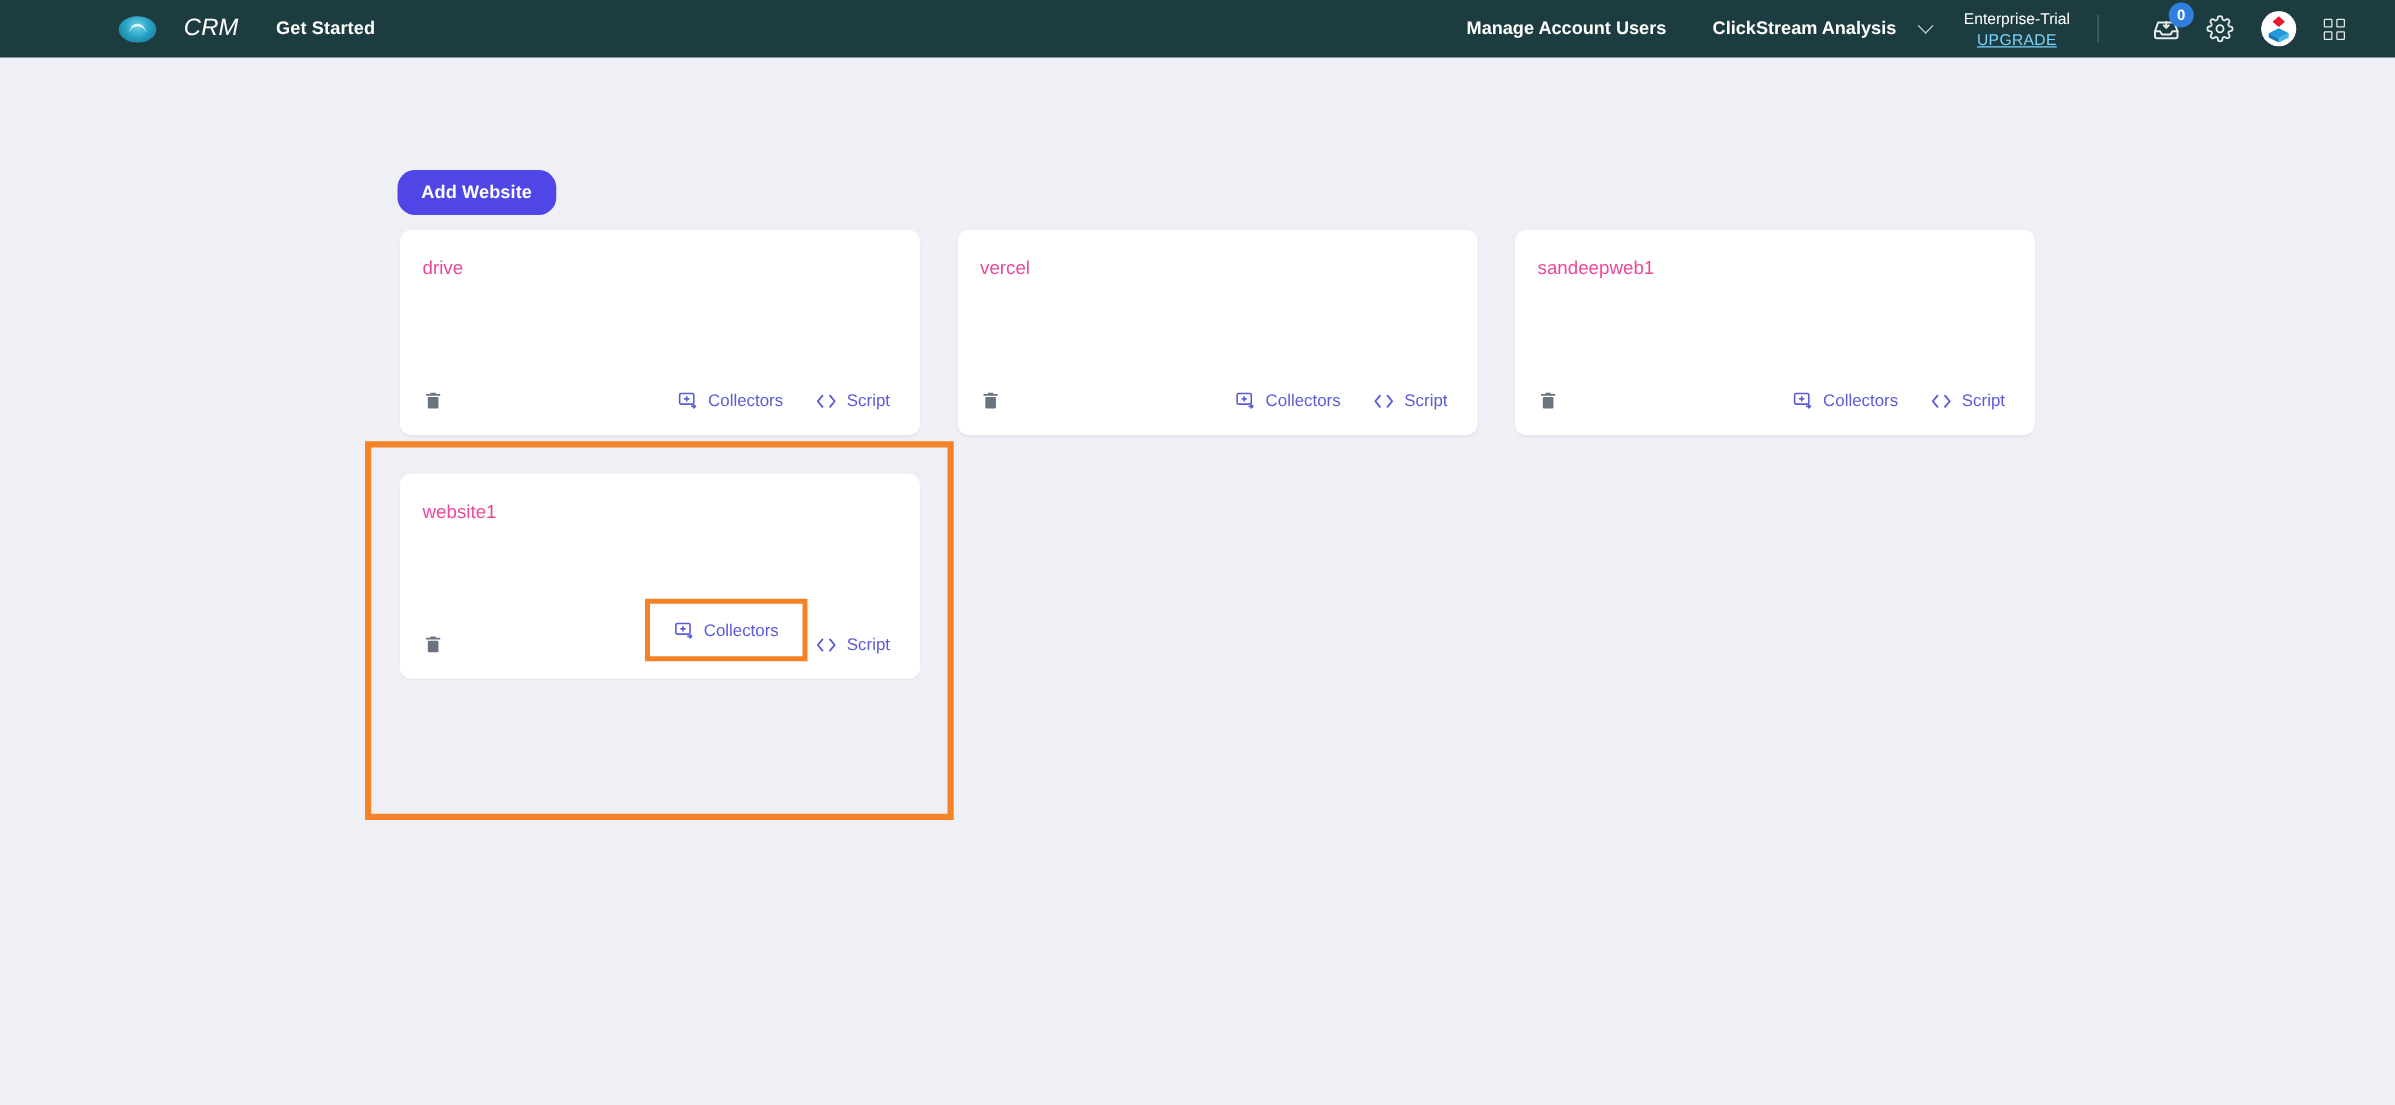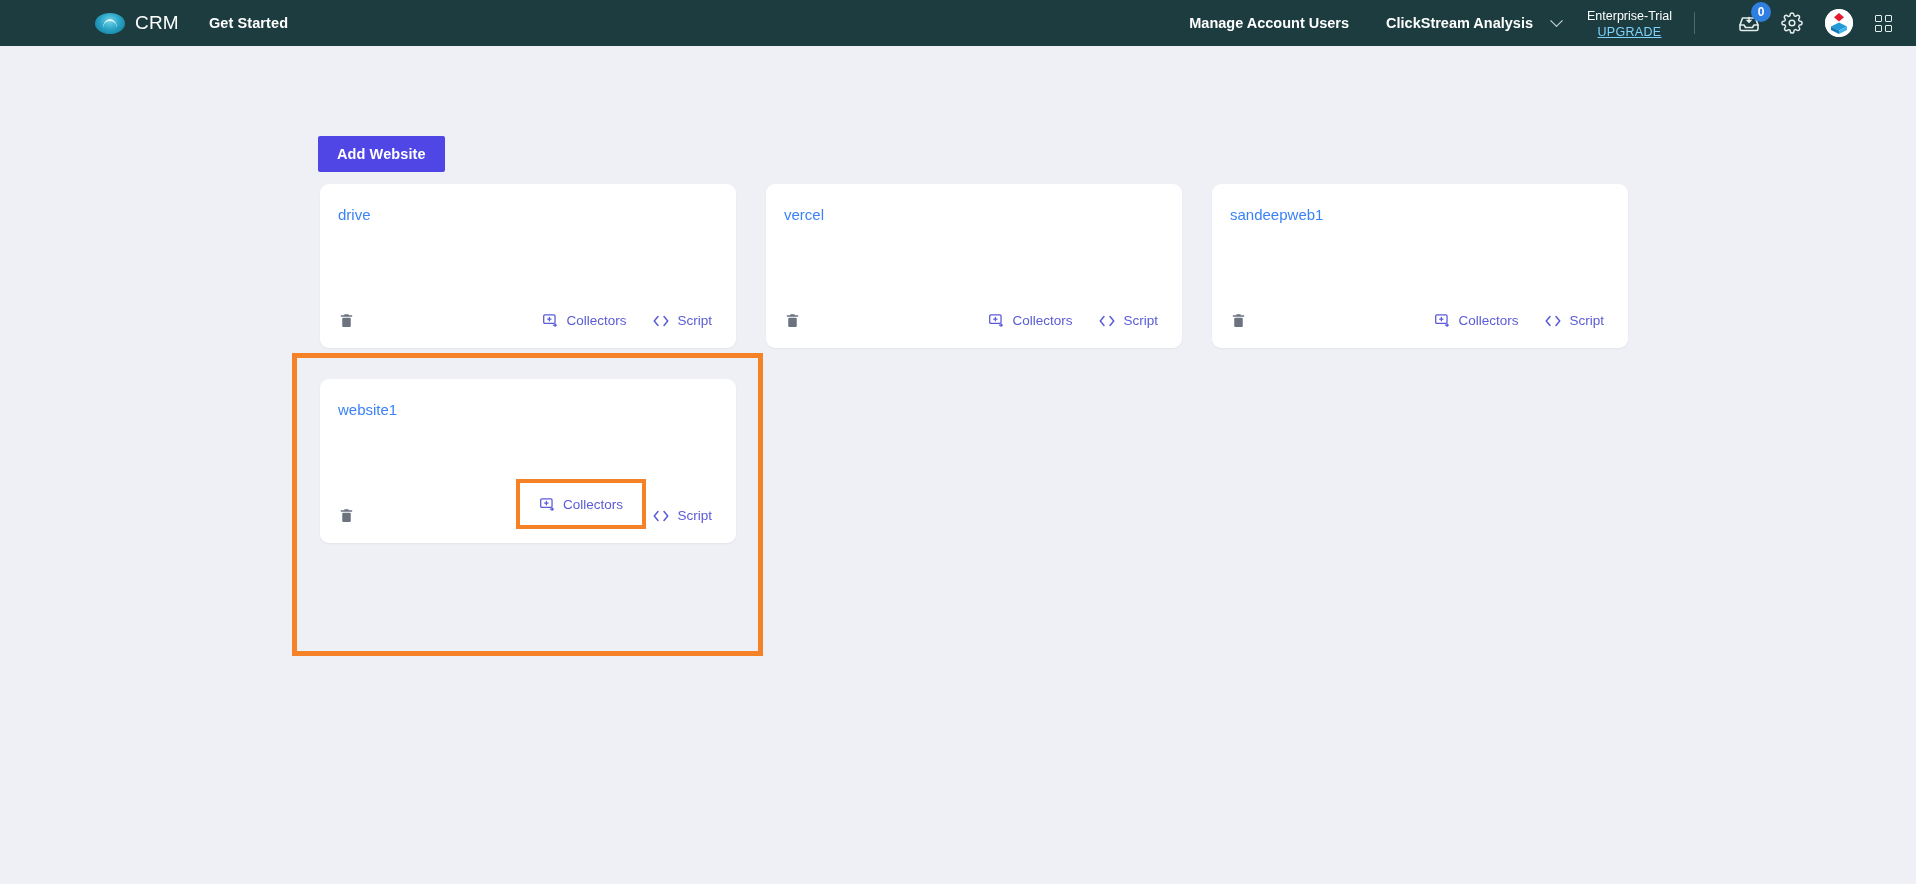--- a/index.html
+++ b/index.html
@@ -16,22 +16,23 @@
     height: 46px;
     background: #1d3c3f;
     display: flex;
     align-items: center;
     position: relative;
     color: #ffffff;
   }
   .brand {
     display: flex;
     align-items: center;
-    gap: 10px;
+    gap: 22px;
     margin-left: 95px;
+    font-style: italic;
   }
   .brand-logo {
     width: 30px; height: 21px;
     border-radius: 50%;
     background: radial-gradient(ellipse at 50% 38%, #6fd4e8 0%, #27a2c4 48%, #12708f 100%);
     display: flex; align-items: center; justify-content: center;
     position: relative; flex: 0 0 auto;
   }
   .brand-logo::after {
     content: "";
@@ -46,21 +47,21 @@
     margin-left: 30px;
     font-size: 14.5px;
     font-weight: bold;
     letter-spacing: .1px;
   }
   .topbar-right {
     margin-left: auto;
     display: flex;
     align-items: center;
     height: 100%;
-    padding-right: 24px;
+    padding-right: 40px;
     justify-content: center;
   }
   .nav-link {
     font-size: 14.5px;
     font-weight: bold;
     white-space: nowrap;
   }
   .nav-manage { margin-right: 37px; }
   .nav-clickstream { display: flex; align-items: center; gap: 19px; }
   .chev {
@@ -130,21 +131,21 @@
   
   .content { position: relative; padding: 0 0 0 0; }
 
   .add-btn {
     position: absolute;
     left: 318px;
     top: 90px;
     background: #4f46e5;
     color: #fff;
     border: none;
-    border-radius: 2px;
+    border-radius: 14px;
     font-size: 14.5px;
     font-family: "Liberation Sans", sans-serif;
     font-weight: bold;
     padding: 10px 19px;
     cursor: pointer;
     letter-spacing: .1px;
   }
 
   .cards-grid {
     position: absolute;
@@ -159,21 +160,21 @@
   .card {
     background: #ffffff;
     border-radius: 9px;
     height: 164px;
     padding: 22px 22px 0 18px;
     position: relative;
     box-shadow: 0 1px 2px rgba(16,24,40,.05);
   }
   .card-title {
     font-size: 15px;
-    color: #3b82f6;
+    color: #ec4899;
     margin-bottom: 19px;
   }
   .card-urlrow {
     display: flex;
     align-items: center;
     justify-content: space-between;
   }
   .card-url {
     font-size: 15.5px;
     color: #636a75;

